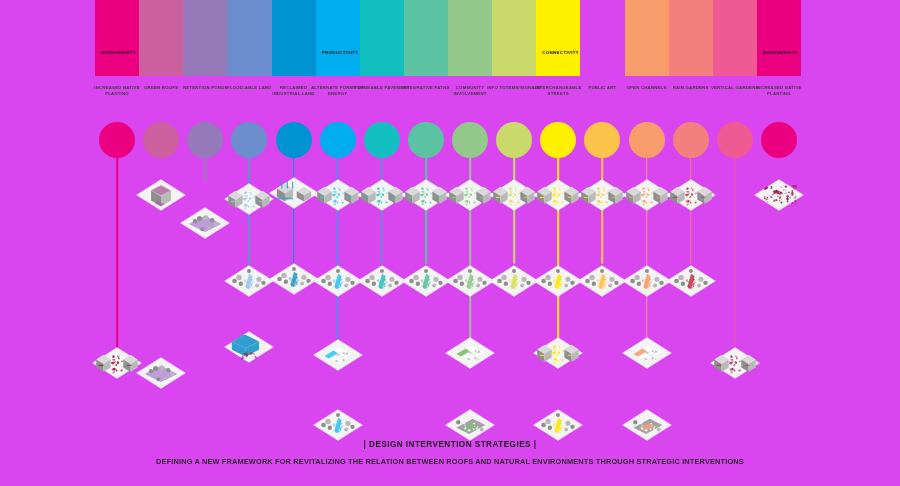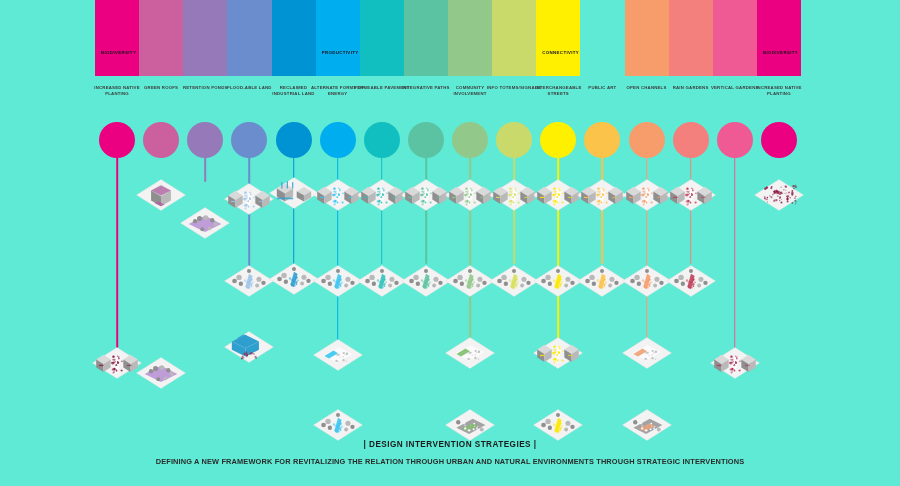--- a/index.html
+++ b/index.html
@@ -1,21 +1,21 @@
 <!DOCTYPE html>
 <html><head>
 <meta charset="utf-8">
 <style>
   html,body{margin:0;padding:0;}
   body{
     width:900px;height:486px;background:#ffffff;
     font-family:"Liberation Sans","DejaVu Sans",sans-serif;
     overflow:hidden;position:relative;
   }
-  #stage{position:relative;width:900px;height:486px;background:#5eead4;}
+  #stage{position:relative;width:900px;height:486px;background:#d946ef;}
 
   
   #spectrum{position:absolute;left:95px;top:0px;width:706px;height:76px;display:flex;}
   .spec-seg{flex:1 1 0;height:100%;position:relative;}
   .spec-label{
     position:absolute;left:6px;bottom:21px;
     font-size:4.4px;letter-spacing:.35px;font-weight:700;color:#16121a;
     white-space:nowrap;
   }
 
@@ -1370,16 +1370,16 @@
             <circle cx="38.1" cy="14.2" r="1.1" fill="#8e1b45" opacity="0.63"></circle>
             <circle cx="45.4" cy="26.7" r="0.7" fill="#8e1b45" opacity="0.61"></circle>
             <polygon points="24,11 32,15 28,17 20,13" fill="#8e1b45" opacity="0.7"></polygon>
           </svg>
         </div>
       </div>
     </div>
 
   <div id="caption">
     <div id="cap-title">| DESIGN INTERVENTION STRATEGIES |</div>
-    <div id="cap-sub">DEFINING A NEW FRAMEWORK FOR REVITALIZING THE RELATION THROUGH URBAN AND NATURAL ENVIRONMENTS THROUGH STRATEGIC INTERVENTIONS</div>
+    <div id="cap-sub">DEFINING A NEW FRAMEWORK FOR REVITALIZING THE RELATION BETWEEN ROOFS AND NATURAL ENVIRONMENTS THROUGH STRATEGIC INTERVENTIONS</div>
   </div>
 
 </div>
 
 </body></html>

